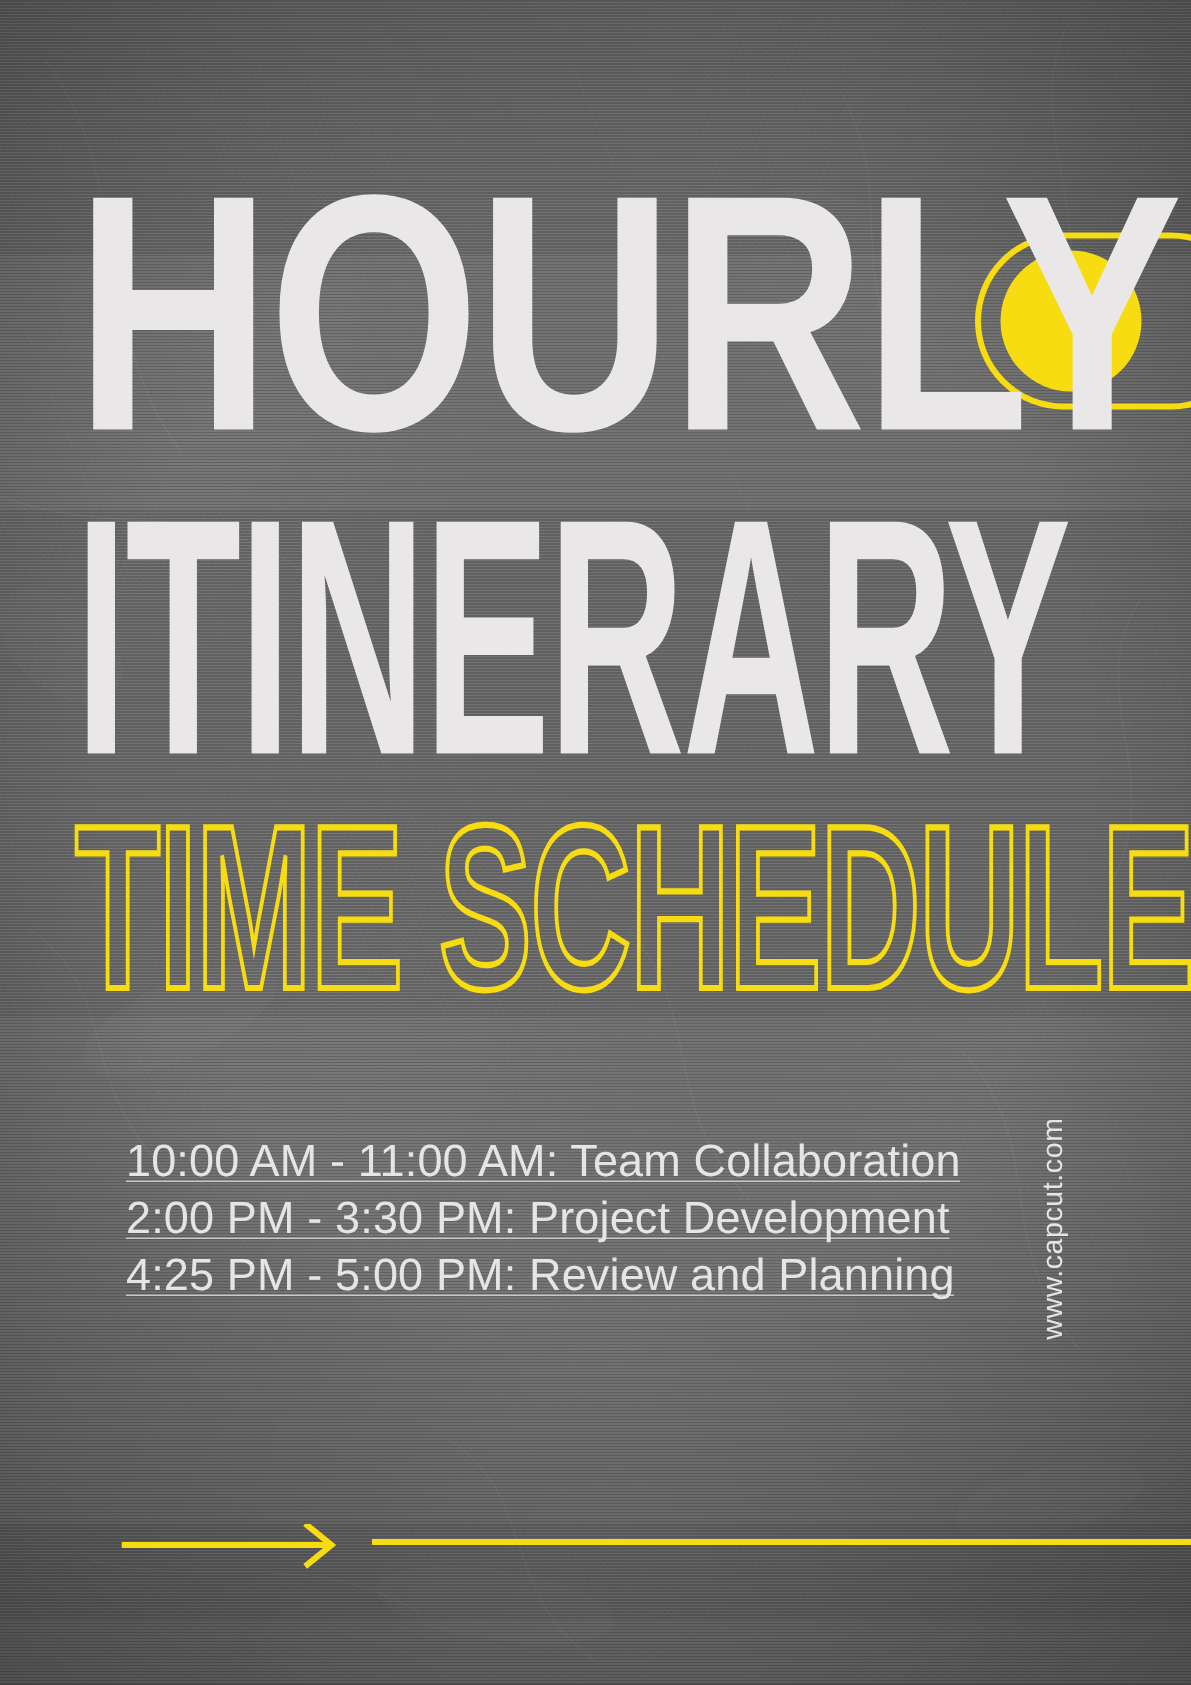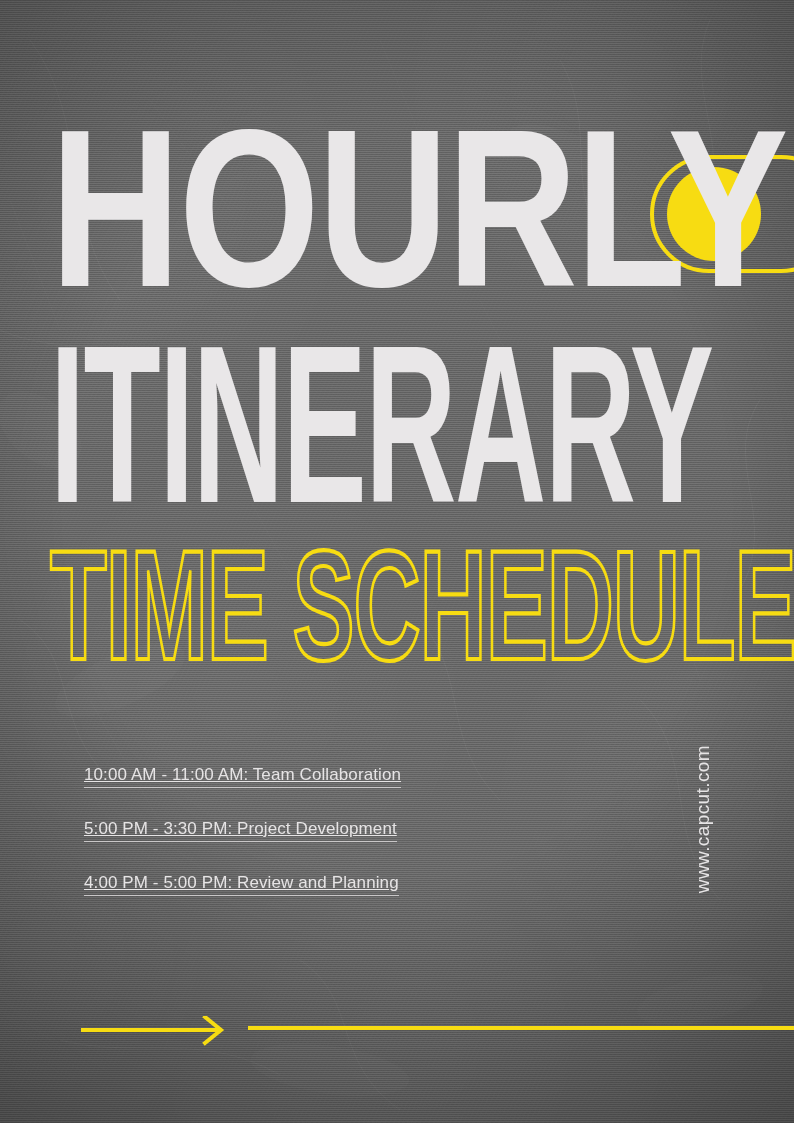--- a/index.html
+++ b/index.html
@@ -114,31 +114,30 @@
 
   
   .schedule-list {
     position: absolute;
     left: 84px;
     top: 750px;
     width: 560px;
   }
   .sched-item {
     display: block;
-    font-size: 17px;
+    font-size: 30px;
     line-height: 50px;
     color: #e6e4e5;
     letter-spacing: 0.1px;
     white-space: nowrap;
     border-bottom: 1.6px solid #c9c7c8;
     width: fit-content;
     padding-bottom: 1px;
-    margin-bottom: 16px;
+    margin-bottom: 0px;
     height: 36px;
-    text-decoration: underline;
   }
 
   
   .site-url {
     position: absolute;
     left: 692px;
     top: 745px;
     width: 200px;
     font-size: 19px;
     letter-spacing: 0.4px;
@@ -213,22 +212,22 @@
   </div>
 
   <div class="headline-stack">
     <div class="hl hl-hourly">HOURLY</div>
     <div class="hl hl-itinerary">ITINERARY</div>
     <div class="hl hl-schedule">TIME SCHEDULE</div>
   </div>
 
   <div class="schedule-list">
     <div class="sched-item">10:00 AM - 11:00 AM: Team Collaboration</div>
-    <div class="sched-item">5:00 PM - 3:30 PM: Project Development</div>
-    <div class="sched-item">4:00 PM - 5:00 PM: Review and Planning</div>
+    <div class="sched-item">2:00 PM - 3:30 PM: Project Development</div>
+    <div class="sched-item">4:25 PM - 5:00 PM: Review and Planning</div>
   </div>
 
   <div class="site-url">
     <span class="site-url-inner">www.capcut.com</span>
   </div>
 
   <svg class="rule-arrow" width="150" height="32" viewBox="0 0 150 32" aria-hidden="true">
     <line x1="0" y1="14" x2="138" y2="14" stroke="#f7dc12" stroke-width="4"></line>
     <polyline points="124,1 140,14 124,27" fill="none" stroke="#f7dc12" stroke-width="4" stroke-linecap="square" stroke-linejoin="miter"></polyline>
   </svg>

